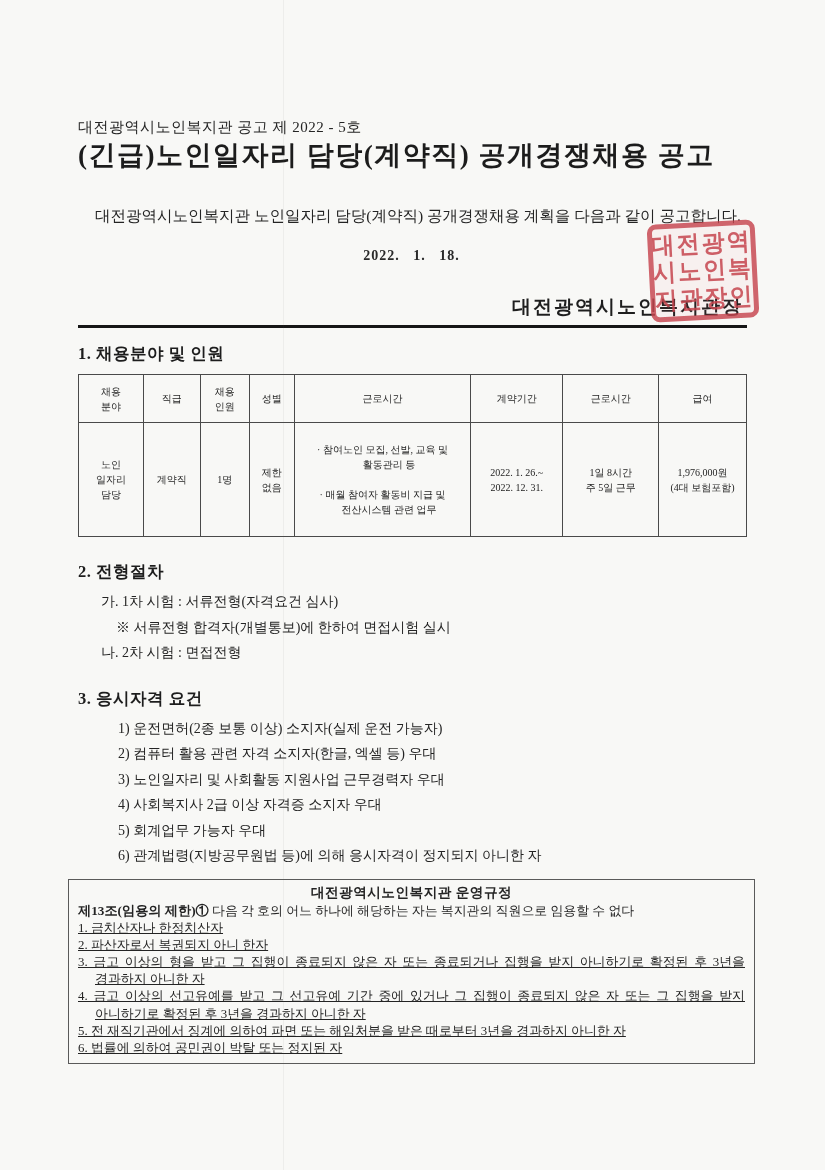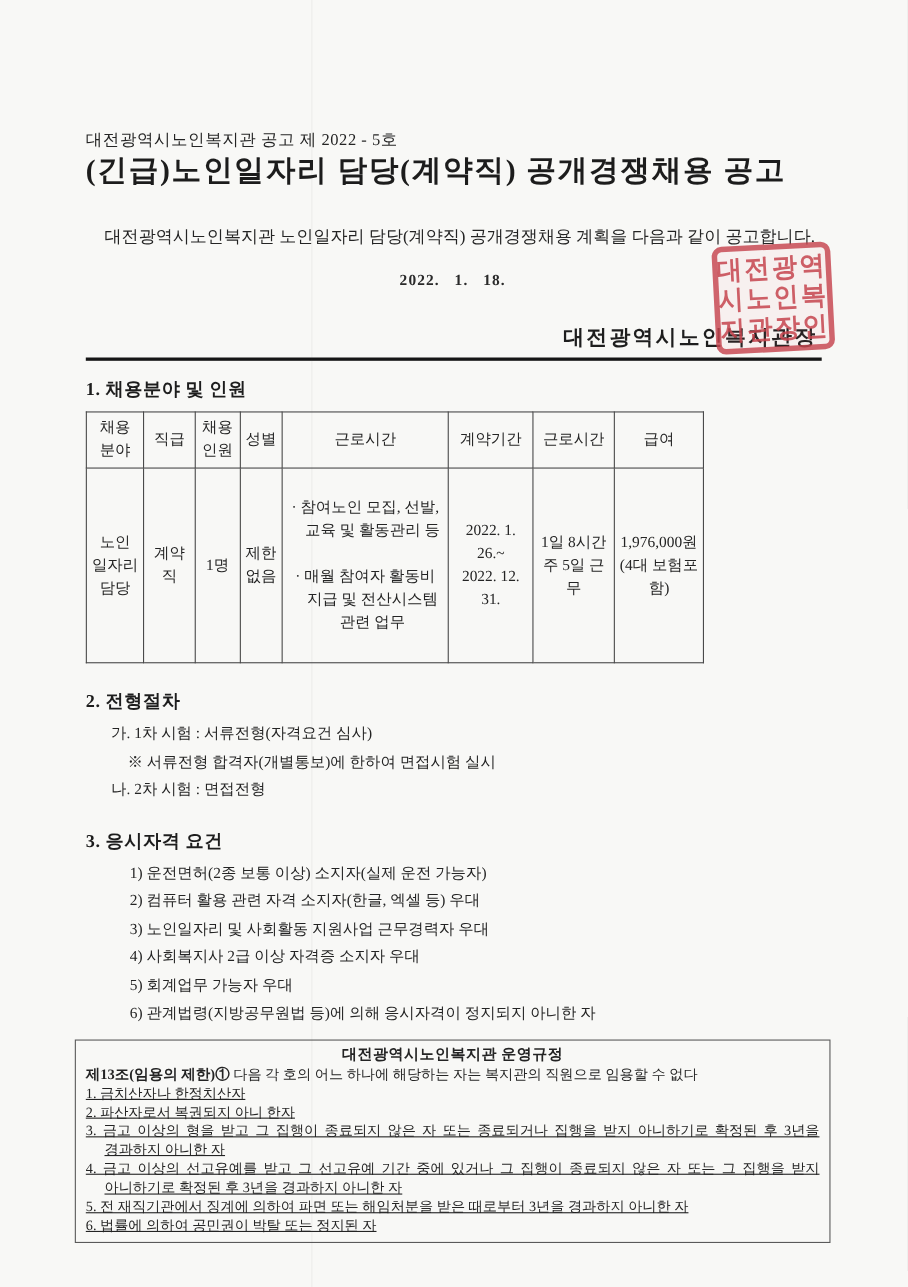--- a/index.html
+++ b/index.html
@@ -100,23 +100,23 @@
     font-size: 16.5px;
     font-weight: bold;
     letter-spacing: 0.5px;
     color: #1d1d1d;
   }
   .sh-1 { margin-top: 15px; }
   .sh-2 { margin-top: 24px; }
   .sh-3 { margin-top: 22px; }
   table.recruit {
     margin-top: 9px;
-    width: 562px;
+    width: 669px;
     border-collapse: collapse;
-    font-size: 14px;
+    font-size: 10px;
     color: #242424;
   }
   table.recruit th, table.recruit td {
     border: 1.4px solid #4a4a4a;
     text-align: center;
     vertical-align: middle;
     padding: 4px 3px;
     font-weight: normal;
     white-space: pre-line;
     line-height: 1.5;

